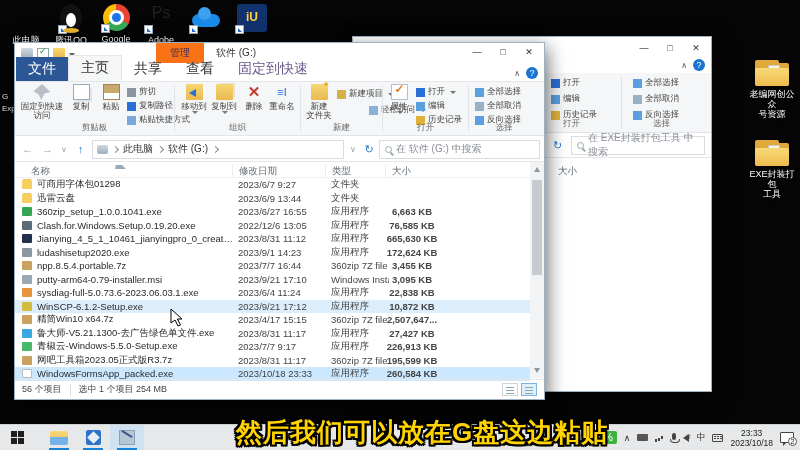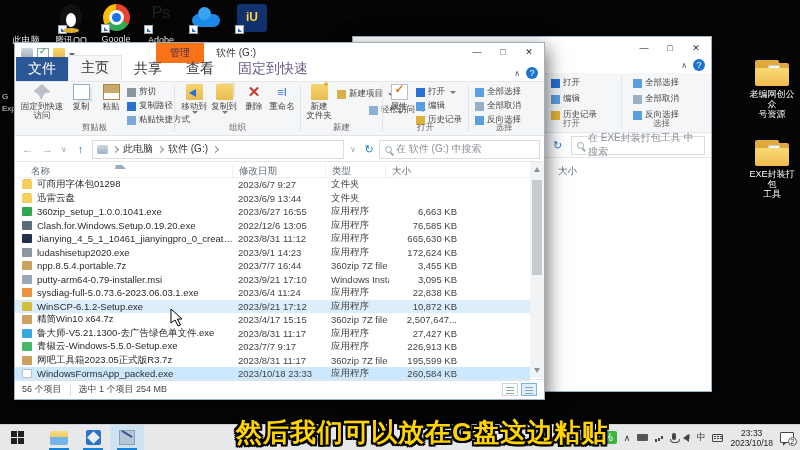--- a/index.html
+++ b/index.html
@@ -95,21 +95,21 @@
   .list { position:absolute; left:0; top:135px; right:14px; height:203px; overflow:hidden; }
   .frow { position:relative; height:13.5px; display:flex; align-items:center; font-size:9.5px; color:#2a2a2a; }
   .frow.hov { background:#dcedfb; }
   .frow.sel { background:#cce8ff; }
   .ficon { position:absolute; left:7px; width:10px; height:9px; border-radius:1px; }
   .ficon.fk-folder { background:linear-gradient(#f7d670,#eaba50); box-shadow:0 -2px 0 -1px #e8c560; }
   .ficon.fk-file { border:1px solid #b5bcc4; background:#fff !important; }
   .fname { position:absolute; left:22px; width:198px; white-space:nowrap; overflow:hidden; text-overflow:ellipsis; }
   .fdate { position:absolute; left:223px; width:90px; color:#444; }
   .ftype { position:absolute; left:316px; width:58px; color:#444; white-space:nowrap; overflow:hidden; }
-  .fsize { position:absolute; left:352px; width:90px; text-align:right; color:#444; }
+  .fsize { position:absolute; left:352px; width:90px; text-align:center; color:#444;font-weight:bold; }
 
   .vscroll { position:absolute; right:0; top:119px; width:14px; bottom:21px; background:#f2f3f4; }
   .varr { position:absolute; left:4px; width:0; height:0; border-left:3.5px solid transparent; border-right:3.5px solid transparent; }
   .varr.up { top:5px; border-bottom:5px solid #8a95a0; }
   .varr.dn { bottom:5px; border-top:5px solid #8a95a0; }
   .vthumb { position:absolute; left:2px; top:18px; width:10px; height:95px; background:#c6cbd2; }
 
   .status { position:absolute; left:0; bottom:0; right:0; height:20px; border-top:1px solid #e4e6e8; display:flex; align-items:center; font-size:9px; color:#444; padding:0 7px; gap:8px; }
   .vdiv { width:1px; height:12px; background:#ddd; }
   .viewtg { margin-left:auto; display:flex; gap:3px; }

